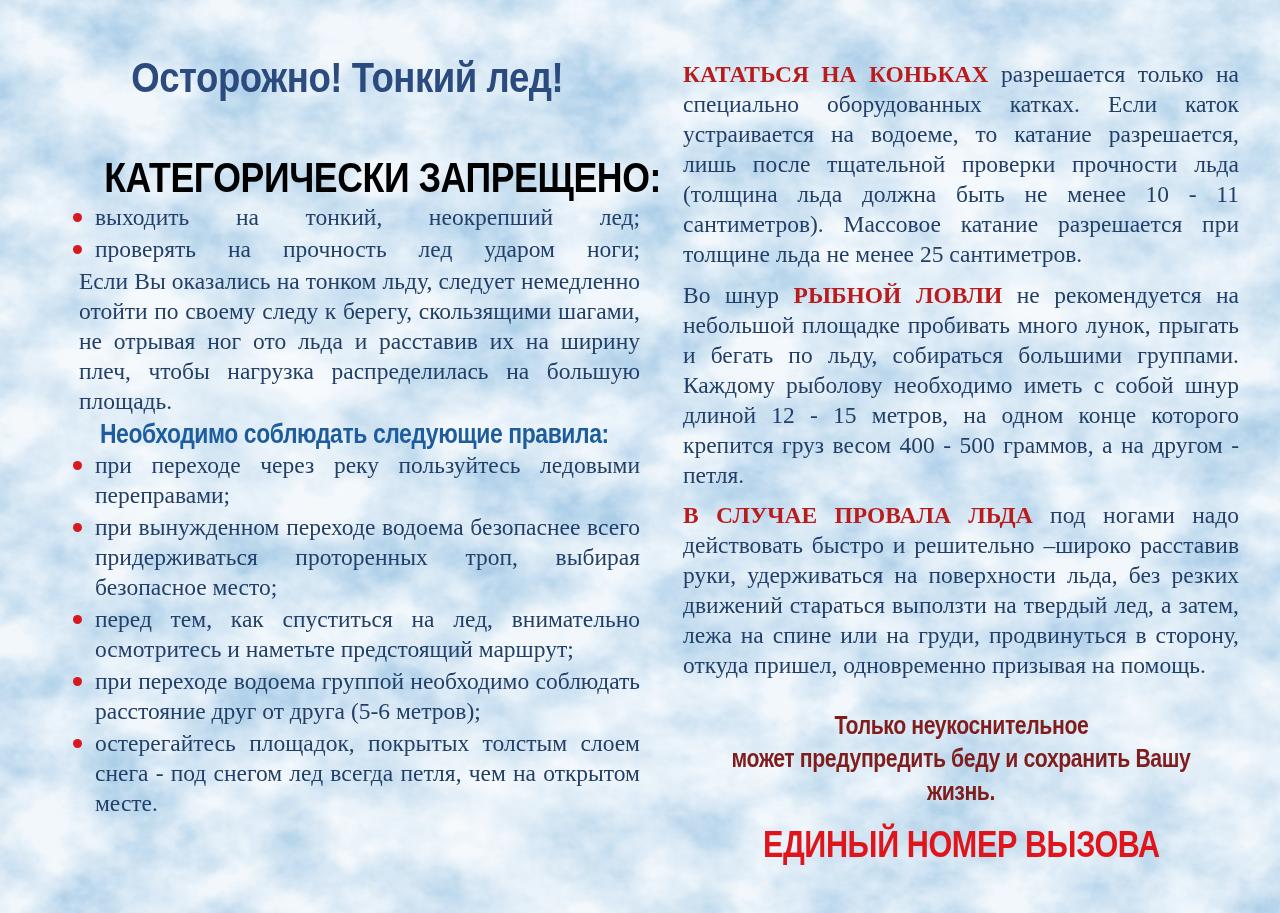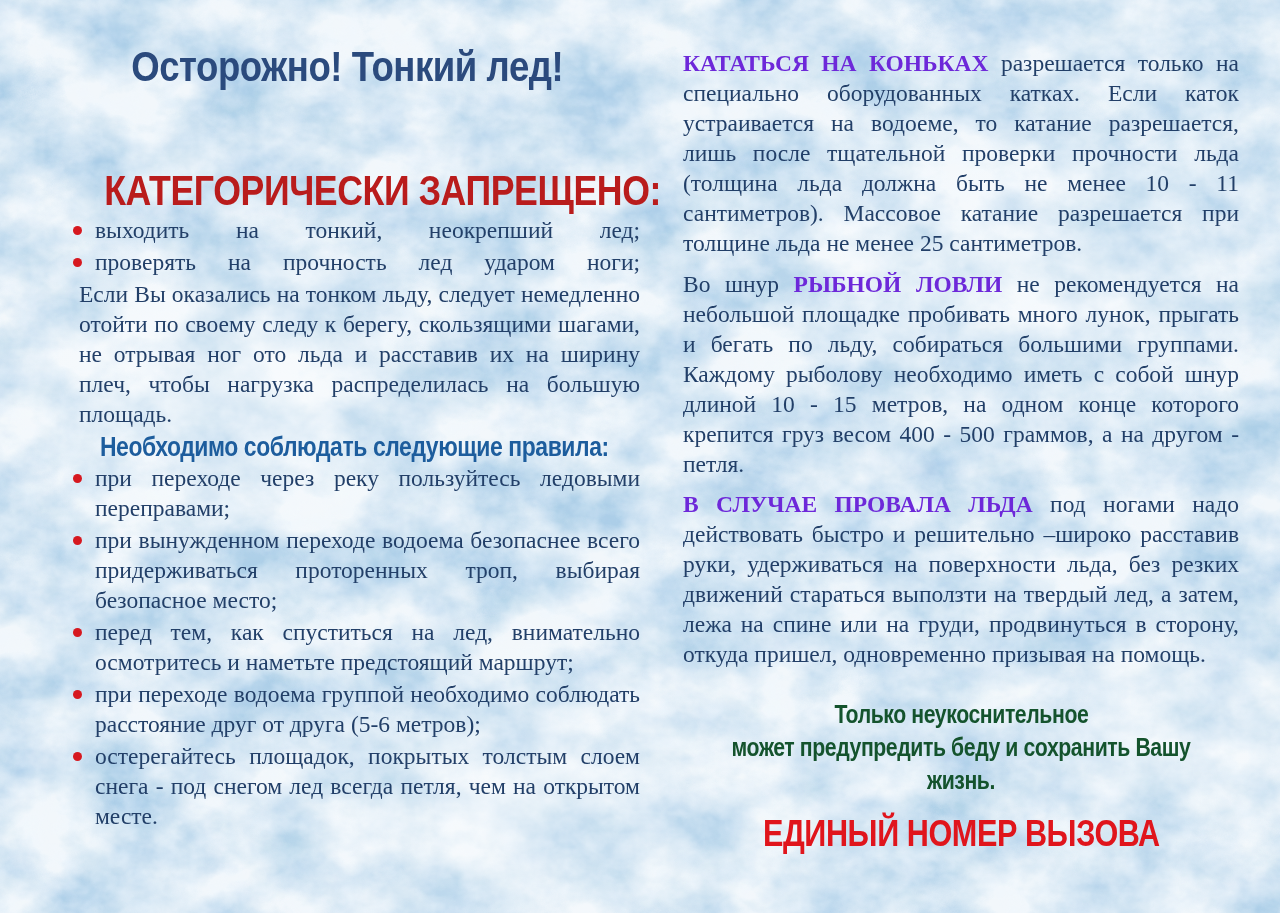--- a/index.html
+++ b/index.html
@@ -11,50 +11,50 @@
   .page{position:absolute;inset:0;}
   .bg-svg{position:absolute;inset:0;display:block;}
   .glow{
     position:absolute;inset:0;pointer-events:none;
     background:
       radial-gradient(ellipse 420px 260px at 18% 42%, rgba(255,255,255,0.50), rgba(255,255,255,0) 70%),
       radial-gradient(ellipse 500px 300px at 78% 30%, rgba(255,255,255,0.38), rgba(255,255,255,0) 70%),
       radial-gradient(ellipse 460px 280px at 40% 88%, rgba(255,255,255,0.42), rgba(255,255,255,0) 70%),
       radial-gradient(ellipse 380px 240px at 92% 80%, rgba(255,255,255,0.30), rgba(255,255,255,0) 70%);
   }
-  .col{position:absolute;top:0;color:#223f68;}
+  .col{position:absolute;top:11px;color:#223f68;}
   .col.left{left:55px;width:585px;}
   .col.right{left:683px;width:556px;}
 
   .cond{
     font-family:"Liberation Sans", sans-serif;font-weight:700;
     display:inline-block;transform:scaleX(0.85);transform-origin:center top;
     letter-spacing:-0.5px;white-space:nowrap;
   }
   h1,h2,h3{margin:0;text-align:center;}
   h1{margin-top:42px;font-size:43px;color:#2b4a7d;}
-  h2{margin-top:76px;font-size:42px;color:#b91c1c;}
+  h2{margin-top:52px;font-size:42px;color:#000000;}
   h3{margin-top:2px;font-size:27px;color:#1d5d9d;}
 
   .body-text{font-size:23.5px;line-height:1.28;text-align:justify;}
   ul.dotted{list-style:none;margin:0;padding:0 0 0 24px;}
   ul.dotted li{position:relative;margin:0 0 2px 16px;}
   ul.dotted li::before{
     content:"";position:absolute;left:-22px;top:11px;
     width:9px;height:9px;border-radius:50%;background:#d6181f;
   }
   li.jlast{text-align-last:justify;}
   .list-forbidden{margin-top:28px;}
   .note{margin:0 0 0 24px;}
   .list-rules{margin-top:8px;}
 
   .rpara{margin:4px 0 10px 0;}
-  .lead{font-weight:700;color:#6d28d9;}
+  .lead{font-weight:700;color:#b91c1c;}
 
-  .warning{margin-top:28px;text-align:center;color:#14532d;}
+  .warning{margin-top:28px;text-align:center;color:#7f1d1d;}
   .warning .wline{font-size:25px;line-height:1.3;}
   .warning .cond{white-space:normal;}
 
   .emergency{margin-top:16px;text-align:center;color:#e0151c;}
   .emergency .eline{font-size:36px;line-height:1.18;}
 </style>
 </head>
 <body>
 
 <div class="page">
@@ -107,21 +107,21 @@
       <li>при переходе водоема группой необходимо соблюдать расстояние друг от друга (5-6 метров);</li>
       <li>остерегайтесь площадок, покрытых толстым слоем снега - под снегом лед всегда петля, чем на открытом месте.</li>
     </ul>
   </div>
 
   <div class="col right">
     <p class="body-text rpara" style="margin-top:48px">
       <span></span><span class="lead">КАТАТЬСЯ НА КОНЬКАХ</span><span> разрешается только на специально оборудованных катках. Если каток устраивается на водоеме, то катание разрешается, лишь после тщательной проверки прочности льда (толщина льда должна быть не менее 10 - 11 сантиметров). Массовое катание разрешается при толщине льда не менее 25 сантиметров.</span>
     </p>
     <p class="body-text rpara">
-      <span>Во шнур </span><span class="lead">РЫБНОЙ ЛОВЛИ</span><span> не рекомендуется на небольшой площадке пробивать много лунок, прыгать и бегать по льду, собираться большими группами. Каждому рыболову необходимо иметь с собой шнур длиной 10 - 15 метров, на одном конце которого крепится груз весом 400 - 500 граммов, а на другом - петля.</span>
+      <span>Во шнур </span><span class="lead">РЫБНОЙ ЛОВЛИ</span><span> не рекомендуется на небольшой площадке пробивать много лунок, прыгать и бегать по льду, собираться большими группами. Каждому рыболову необходимо иметь с собой шнур длиной 12 - 15 метров, на одном конце которого крепится груз весом 400 - 500 граммов, а на другом - петля.</span>
     </p>
     <p class="body-text rpara">
       <span></span><span class="lead">В СЛУЧАЕ ПРОВАЛА ЛЬДА</span><span> под ногами надо действовать быстро и решительно –широко расставив руки, удерживаться на поверхности льда, без резких движений стараться выползти на твердый лед, а затем, лежа на спине или на груди, продвинуться в сторону, откуда пришел, одновременно призывая на помощь.</span>
     </p>
 
     <div class="warning">
       <div class="wline"><span class="cond">Только неукоснительное</span></div>
       <div class="wline"><span class="cond">может предупредить беду и сохранить Вашу жизнь.</span></div>
     </div>
 

